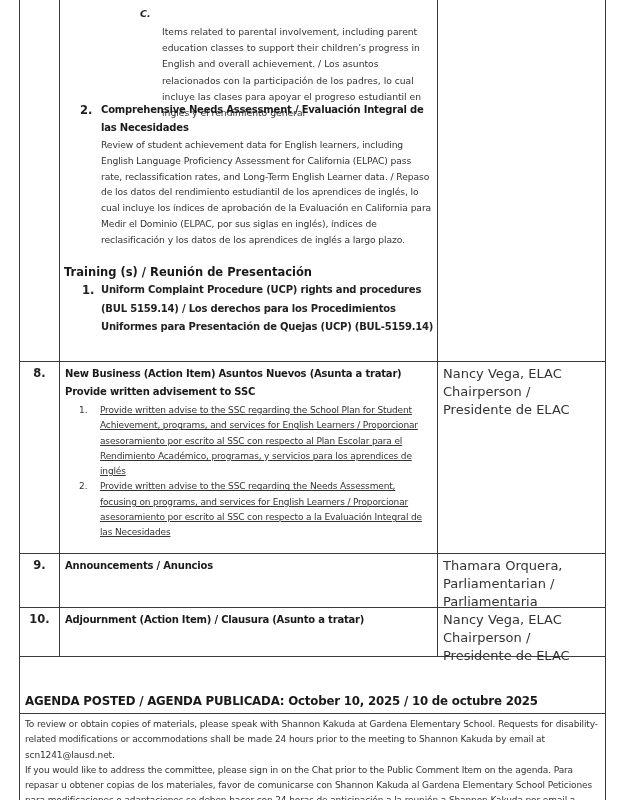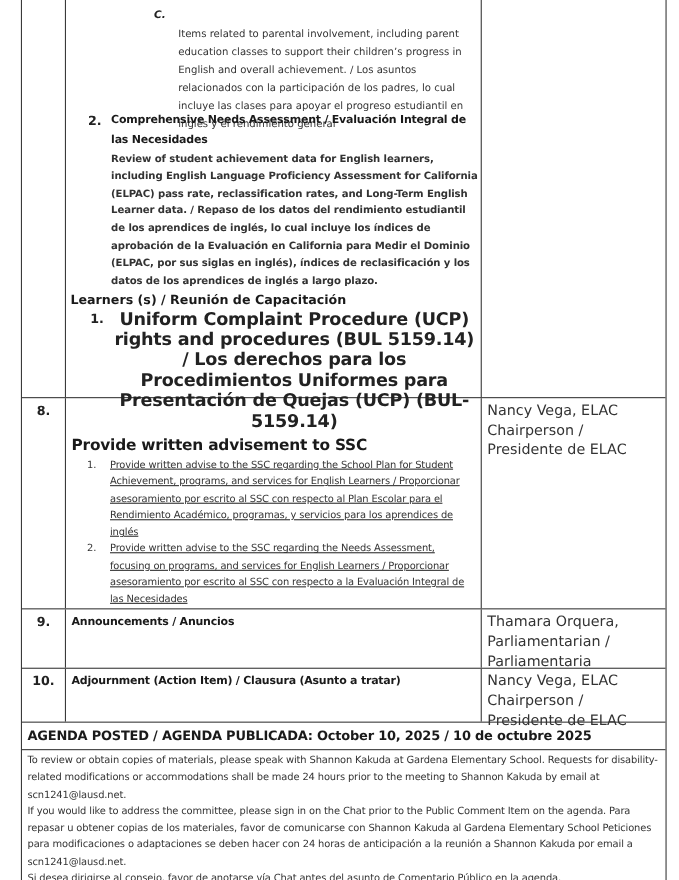--- a/index.html
+++ b/index.html
@@ -26,37 +26,37 @@
 
     
     .r7 { height: 364px; position: relative; }
     .sub-c { position: absolute; left: 80px; top: 8px; width: 295px; display: flex; }
     .sub-c .lbl { width: 22px; font-style: italic; font-weight: bold; font-size: 9.5px; line-height: 16px; }
     .sub-c .txt { flex: 1; font-size: 9.2px; line-height: 16.2px; color: #333; margin-top: 18px; }
 
     .item2 { position: absolute; left: 20px; top: 103px; width: 355px; display: flex; }
     .item2 .num { width: 21px; font-weight: bold; font-size: 11.5px; line-height: 18px; }
     .item2 .body { flex: 1; }
-    .item2 .desc { font-size: 9.2px; line-height: 15.8px; color: #333; letter-spacing: -0.1px; font-weight: bold; }
+    .item2 .desc { font-size: 9.2px; line-height: 15.8px; color: #333; letter-spacing: -0.1px; }
 
     .training { position: absolute; left: 4px; top: 265px; width: 370px; }
     .training .title { font-weight: bold; font-size: 11.5px; line-height: 18px; color: #1a1a1a; }
     .training .tlist { display: flex; margin-left: 18px; }
     .training .tnum { width: 19px; font-weight: bold; font-size: 11.5px; line-height: 18px; }
-    .training .ttext { flex: 1; font-weight: bold; font-size: 16px; line-height: 18.5px; letter-spacing: -0.2px; text-align: center; }
+    .training .ttext { flex: 1; font-weight: bold; font-size: 10px; line-height: 18.5px; letter-spacing: -0.2px; }
 
     .r8 { height: 192px; }
     .ol8 { margin-left: 14px; margin-top: 2px; }
     .ol8 .li { display: flex; }
     .ol8 .n { width: 21px; font-size: 9px; line-height: 15.3px; color:#333; }
     .ol8 .t { flex: 1; text-decoration: underline; }
 
     .r9 { height: 54px; }
     .r10 { height: 49px; }
-    .posted { font-weight: bold; font-size: 11.8px; line-height: 18px; letter-spacing: -0.2px; color: #1a1a1a; }
+    .posted { font-weight: bold; font-size: 11.8px; line-height: 18px; letter-spacing: -0.2px; color: #1a1a1a; margin-top: 32px; }
     .notice { font-size: 9px; line-height: 15.3px; color: #333; letter-spacing: -0.12px; }
   </style>
 </head>
 <body>
 
 <div class="page">
   <div class="tbl">
 
     <div class="row r7">
       <div class="c1"></div>
@@ -66,34 +66,35 @@
           <div class="txt">Items related to parental involvement, including parent education classes to support their children’s progress in English and overall achievement.  /  Los asuntos relacionados con la participación de los padres, lo cual incluye las clases para apoyar el progreso estudiantil en inglés y el rendimiento general</div>
         </div>
         <div class="item2">
           <div class="num">2.</div>
           <div class="body">
             <div class="bold-h">Comprehensive Needs Assessment / Evaluación Integral de las Necesidades</div>
             <div class="desc">Review of student achievement data for English learners, including English Language Proficiency Assessment for California (ELPAC) pass rate, reclassification rates, and Long-Term English Learner data. / Repaso de los datos del rendimiento estudiantil de los aprendices de inglés, lo cual incluye los índices de aprobación de la Evaluación en California para Medir el Dominio (ELPAC, por sus siglas en inglés), índices de reclasificación y los datos de los aprendices de inglés a largo plazo.</div>
           </div>
         </div>
         <div class="training">
-          <div class="title">Learners (s) / Reunión de Capacitación</div>
+          <div class="title">Training (s) / Reunión de Presentación</div>
           <div class="tlist">
             <div class="tnum">1.</div>
             <div class="ttext">Uniform Complaint Procedure (UCP) rights and procedures (BUL 5159.14)  / Los derechos para los Procedimientos Uniformes para Presentación de Quejas (UCP) (BUL-5159.14)</div>
           </div>
         </div>
       </div>
       <div class="c3"></div>
     </div>
 
     <div class="row r8">
       <div class="c1">8.</div>
       <div class="c2">
-        <div class="bold-h" style="font-size:14px;margin-top:31px;">Provide written advisement to SSC</div>
+        <div class="bold-h">New Business (Action Item) Asuntos Nuevos (Asunta a tratar)</div>
+        <div class="bold-h" style="font-size:10px;">Provide written advisement to SSC</div>
         <div class="ol8">
           <div class="li">
             <div class="n">1.</div>
             <div class="t small">Provide written advise to the SSC regarding the School Plan for Student Achievement, programs, and services for English Learners / Proporcionar asesoramiento por escrito al SSC con respecto al Plan Escolar para el Rendimiento Académico, programas, y servicios para los aprendices de inglés</div>
           </div>
           <div class="li">
             <div class="n">2.</div>
             <div class="t small">Provide written advise to the SSC regarding the Needs Assessment, focusing on programs, and services for English Learners / Proporcionar asesoramiento por escrito al SSC con respecto a la Evaluación Integral de las Necesidades</div>
           </div>
         </div>

